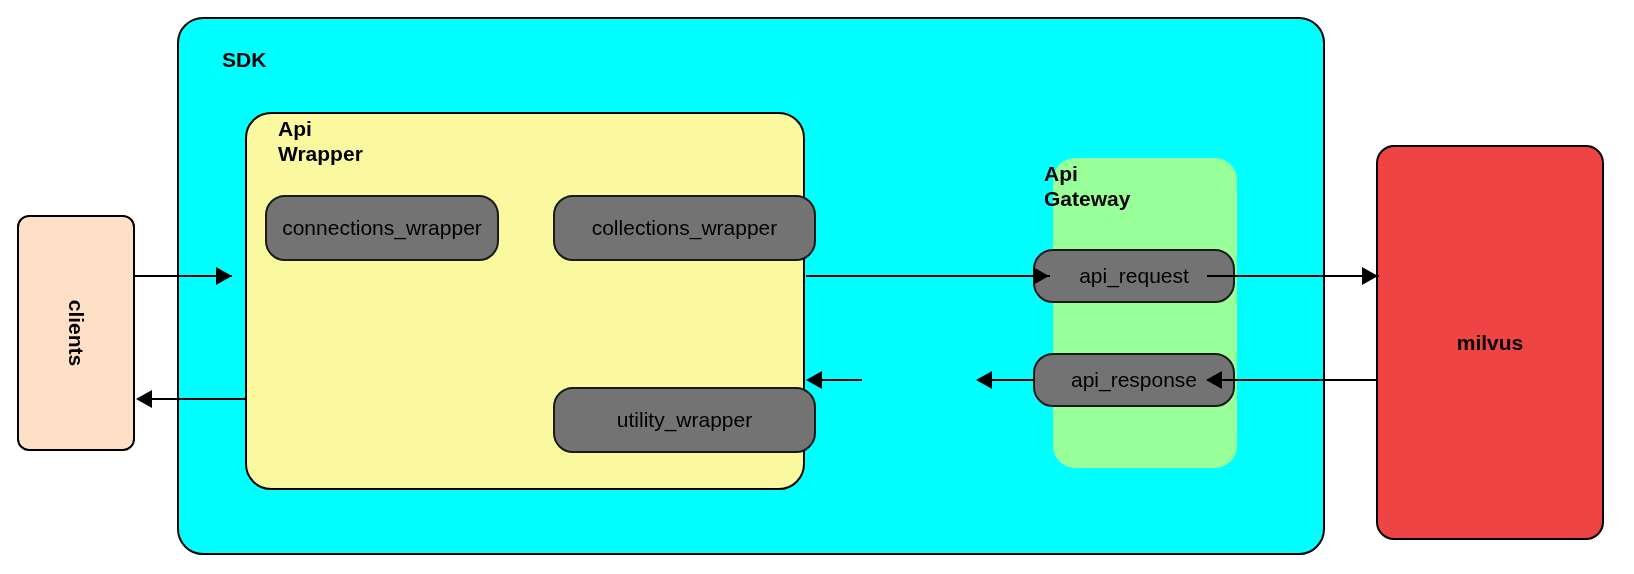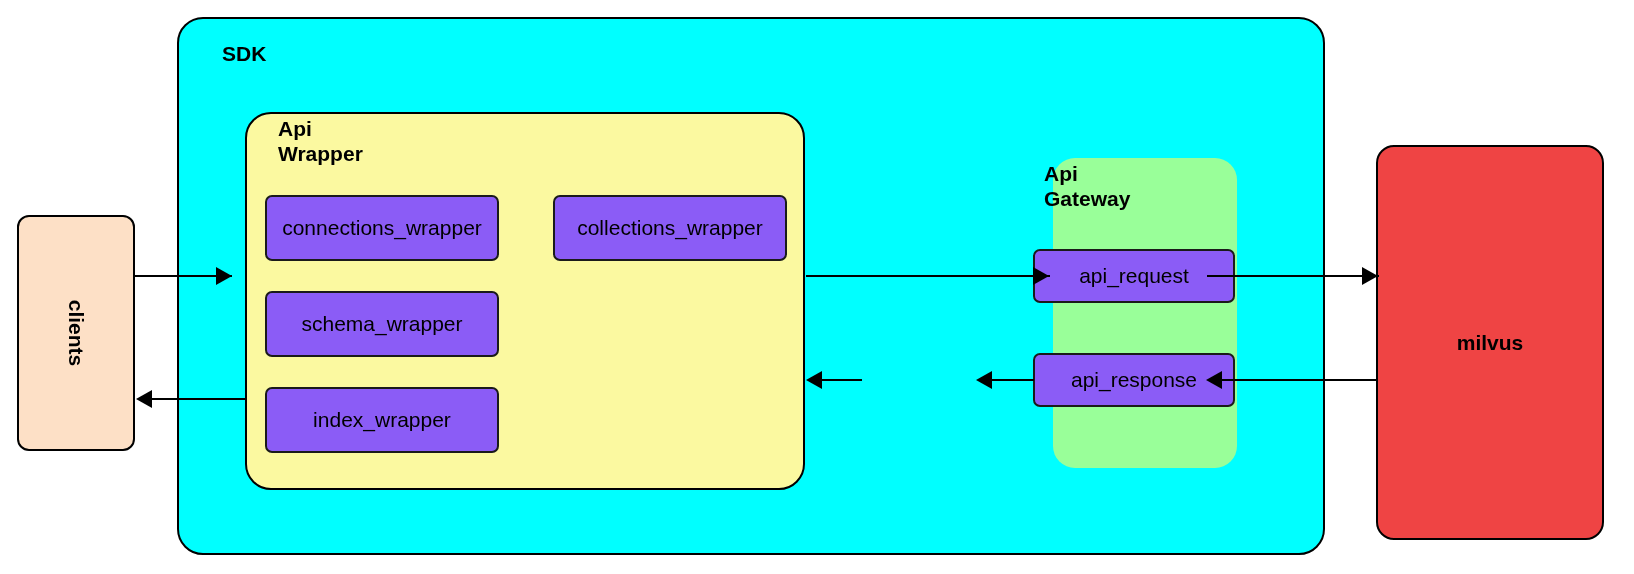--- a/index.html
+++ b/index.html
@@ -71,38 +71,38 @@
     left: 1376px;
     top: 145px;
     width: 228px;
     height: 395px;
     background: #ef4444;
     border: 2px solid #000000;
     border-radius: 18px;
   }
 
   .leaf {
-    background: #8b5cf6;
+    background: #737373;
     border: 2px solid #1a1a1a;
-    border-radius: 7px;
+    border-radius: 20px;
     font-size: 21px;
     color: #000000;
     white-space: nowrap;
   }
 
   
   .container-title {
     position: absolute;
     font-weight: bold;
     font-size: 21px;
     line-height: 1.18;
     color: #000000;
     white-space: pre-line;
   }
-  .title-sdk     { left: 222px; top: 42px; }
+  .title-sdk     { left: 222px; top: 48px; }
   .title-wrapper { left: 278px; top: 117px; }
   .title-gateway { left: 1044px; top: 162px; }
 
   
   .vlabel {
     font-weight: bold;
     font-size: 21px;
     color: #000000;
     transform: rotate(90deg);
     white-space: nowrap;
@@ -110,21 +110,21 @@
 
   .hlabel-bold {
     font-weight: bold;
     font-size: 21px;
     color: #000000;
     white-space: nowrap;
   }
 
   
   .w-col1 { left: 265px; width: 234px; }
-  .w-col2 { left: 553px; width: 234px; }
+  .w-col2 { left: 553px; width: 263px; }
   .w-row1 { top: 195px; height: 66px; }
   .w-row2 { top: 291px; height: 66px; }
   .w-row3 { top: 387px; height: 66px; }
 
   .gw-leaf  { left: 1033px; width: 202px; height: 54px; }
   .gw-row1  { top: 249px; }
   .gw-row2  { top: 353px; }
 
   .checker-box {
     left: 860px;
@@ -164,25 +164,22 @@
   <div class="box api-wrapper-box"></div>
   <div class="container-title title-wrapper">Api
 Wrapper</div>
 
   <div class="box leaf w-col1 w-row1">
     <span>connections_wrapper</span>
   </div>
   <div class="box leaf w-col2 w-row1">
     <span>collections_wrapper</span>
   </div>
-  <div class="box leaf w-col1 w-row2">
-    <span>schema_wrapper</span>
-  </div>
-  <div class="box leaf w-col1 w-row3">
-    <span>index_wrapper</span>
+  <div class="box leaf w-col2 w-row3">
+    <span>utility_wrapper</span>
   </div>
 
 
   <div class="box api-gateway-box"></div>
   <div class="container-title title-gateway">Api
 Gateway</div>
 
   <div class="box leaf gw-leaf gw-row1">
     <span>api_request</span>
   </div>

